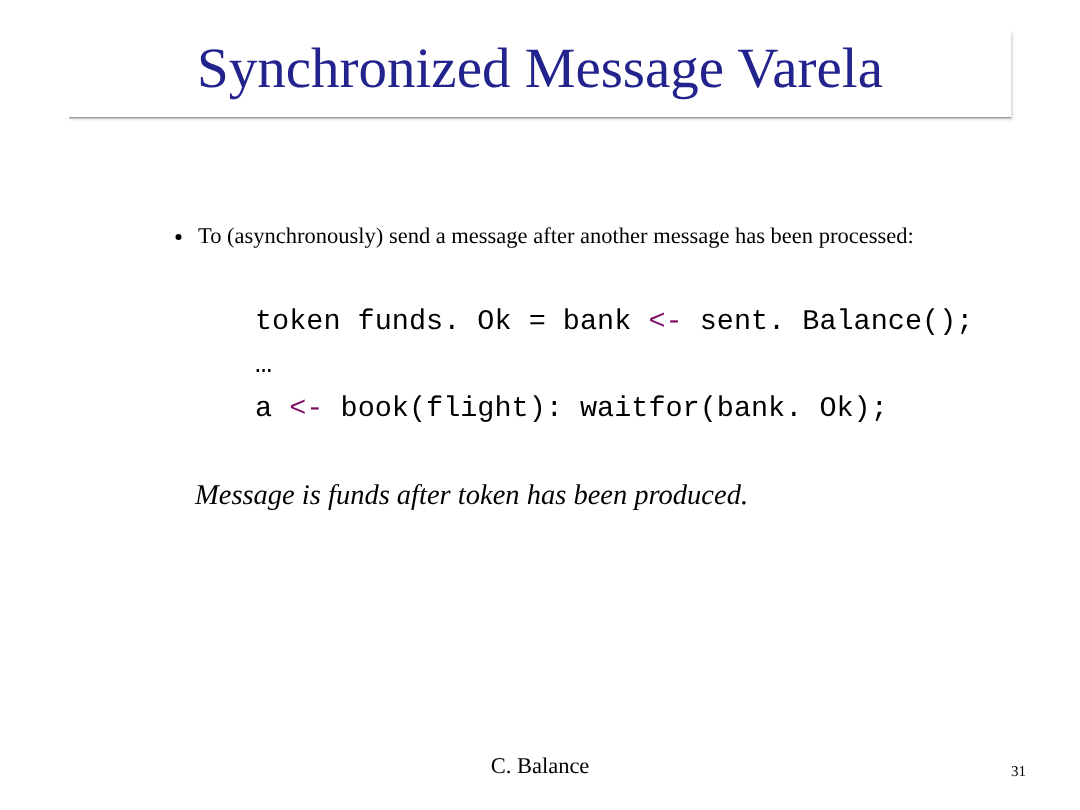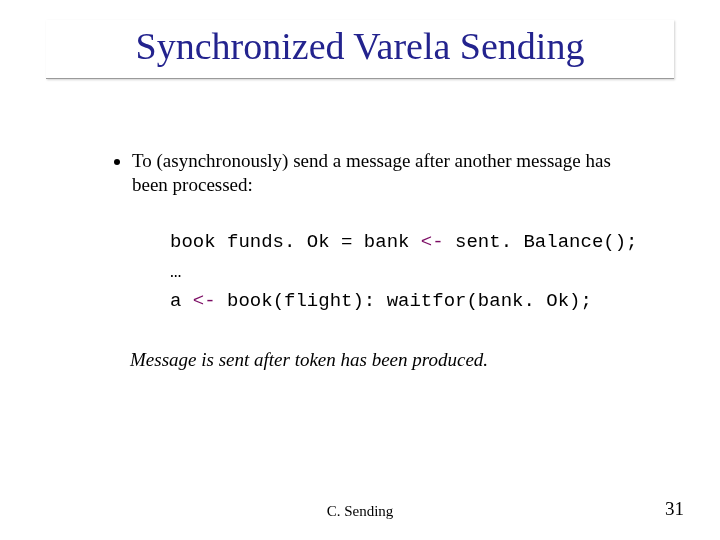--- a/index.html
+++ b/index.html
@@ -28,21 +28,21 @@
   }
   .body {
     margin: 70px 70px 0 110px;
   }
   ul.bullet {
     list-style: disc;
     margin: 0;
     padding: 0 0 0 22px;
   }
   ul.bullet li {
-    font-size: 19px;
+    font-size: 15px;
     line-height: 1.25;
     color: #000;
   }
   .codeblock {
     margin: 32px 0 0 60px;
     font-family: "Courier New", Courier, monospace;
     font-size: 19px;
     line-height: 1.55;
     white-space: pre;
     color: #000;
@@ -59,37 +59,37 @@
     right: 0;
     bottom: 20px;
     text-align: center;
     font-size: 15px;
     color: #000;
   }
   .footer-page {
     position: absolute;
     right: 36px;
     bottom: 20px;
-    font-size: 19px;
+    font-size: 10px;
     color: #000;
   }
 </style>
 </head>
 <body>
 
 <div class="title-wrap">
-  <div class="title">Synchronized Varela Sending</div>
+  <div class="title">Synchronized Message Varela</div>
 </div>
 
 <div class="body">
   <ul class="bullet">
     <li>To (asynchronously) send a message after another message has been processed:</li>
   </ul>
 
-  <div class="codeblock"><span>book funds. Ok = bank </span><span class="arrow">&lt;-</span><span> sent. Balance(); </span>
+  <div class="codeblock"><span>token funds. Ok = bank </span><span class="arrow">&lt;-</span><span> sent. Balance(); </span>
 <span>…</span>
 <span>a </span><span class="arrow">&lt;-</span><span> book(flight): waitfor(bank. Ok); </span></div>
 
-  <div class="italic-note">Message is sent after token has been produced.</div>
+  <div class="italic-note">Message is funds after token has been produced.</div>
 </div>
 
-<div class="footer-author">C. Sending</div>
+<div class="footer-author">C. Balance</div>
 <div class="footer-page">31</div>
 
 </body></html>

